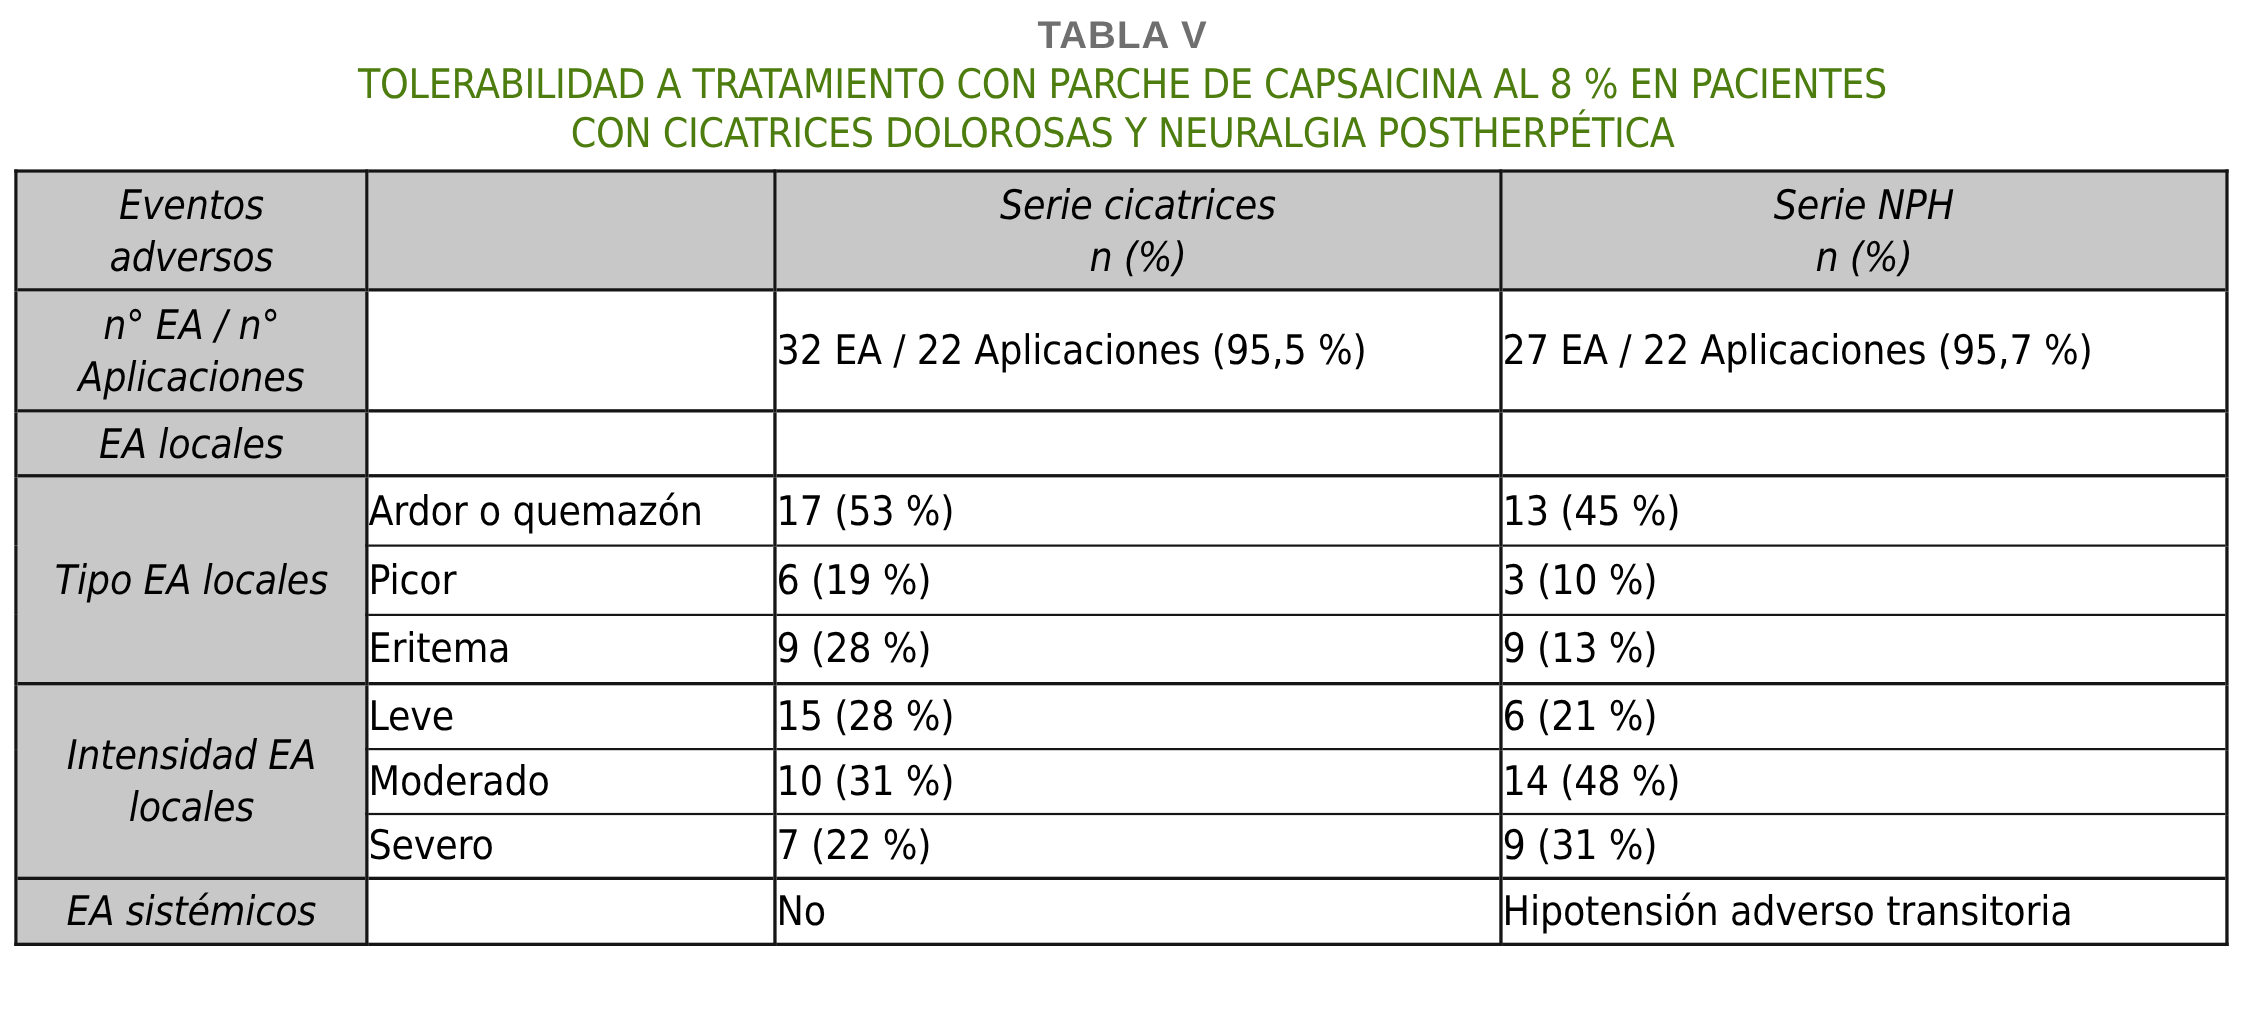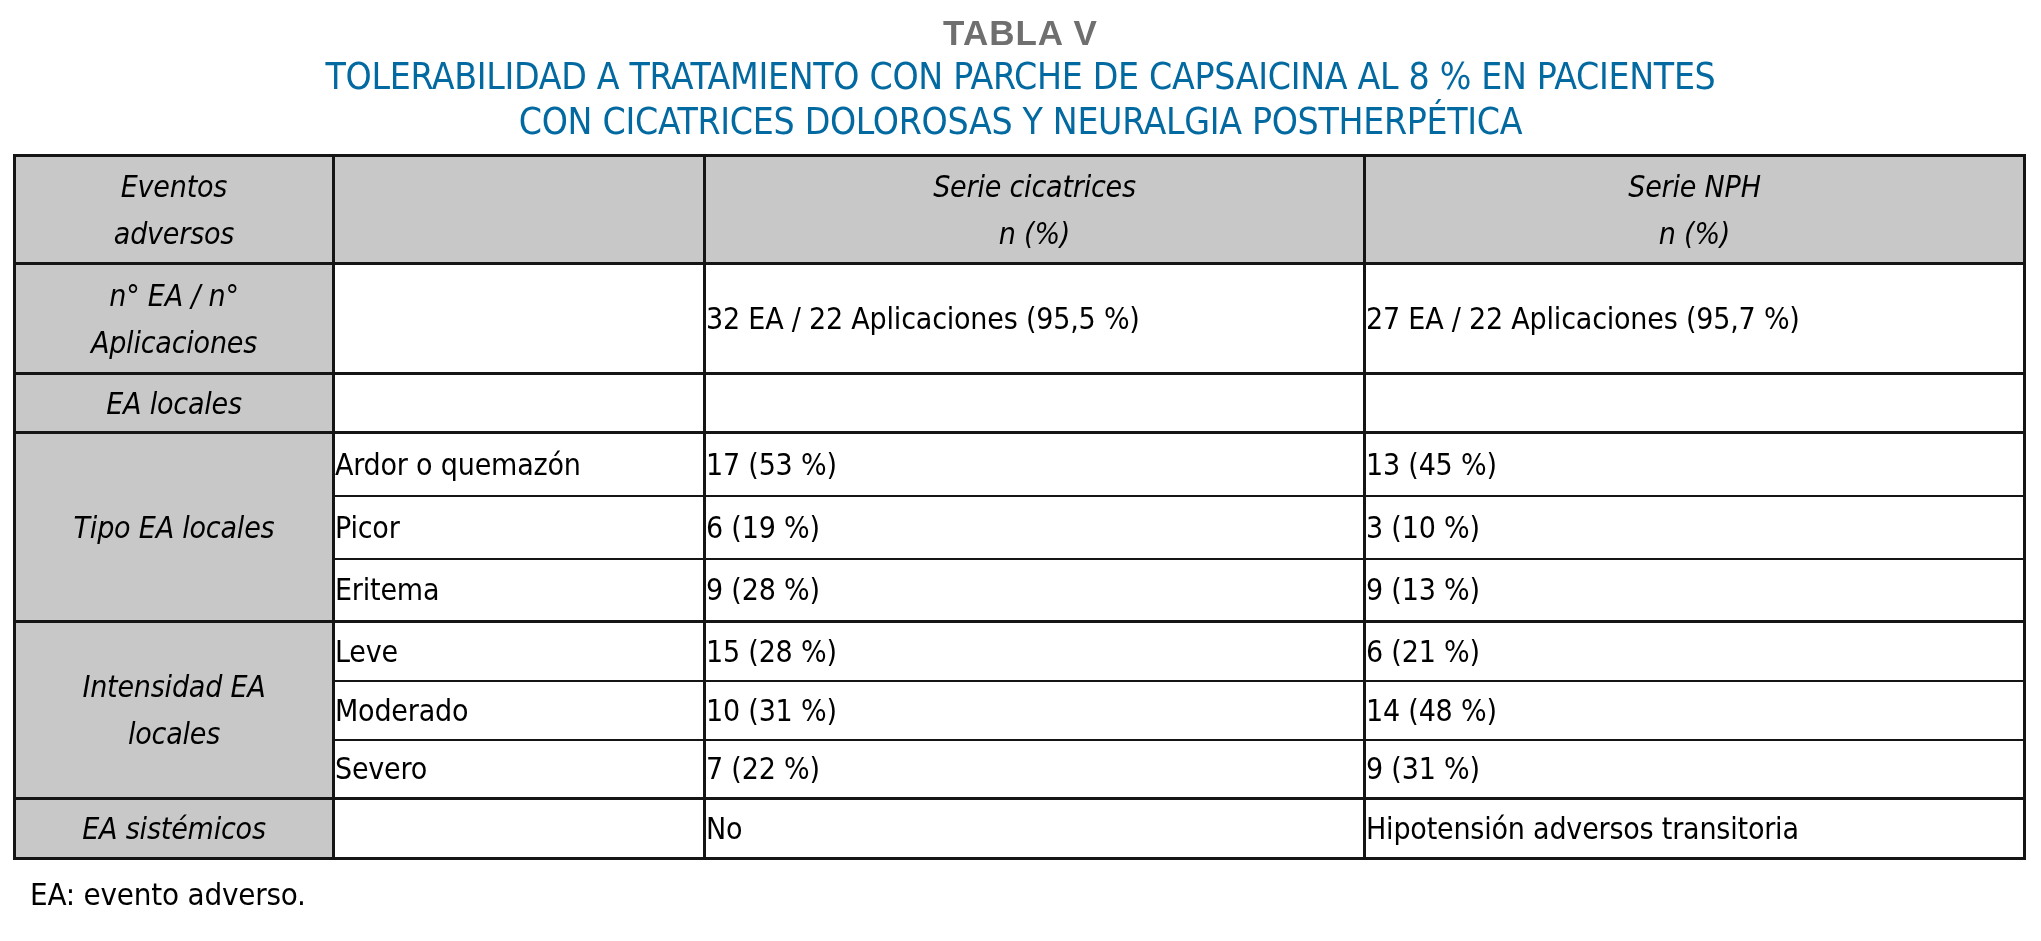--- a/index.html
+++ b/index.html
@@ -27,29 +27,29 @@
     font-size: 35px;
     line-height: 42px;
     color: #6f6f6f;
     letter-spacing: 1px;
   }
   .subtitle {
     text-align: center;
     font-size: 37px;
     line-height: 45px;
     letter-spacing: -0.3px;
-    color: #0369a1;
+    color: #4d7c0f;
   }
   table.main {
     margin-left: 13px;
     margin-top: 10px;
     width: 2010px;
     border-collapse: collapse;
     table-layout: fixed;
-    font-size: 30px;
+    font-size: 37px;
     letter-spacing: -0.2px;
   }
   col.c1 { width: 319px; }
   col.c2 { width: 371px; }
   col.c3 { width: 660px; }
   col.c4 { width: 660px; }
 
   table.main th, table.main td {
     border-left: 3px solid #151515;
     border-right: 3px solid #151515;
@@ -177,20 +177,19 @@
     <tr class="r-item-b">
       <td class="sub">Severo</td>
       <td class="val">7 (22 %)</td>
       <td class="val">9 (31 %)</td>
     </tr>
 
     <tr class="r-sist sec bottom">
       <td class="gray">EA sistémicos</td>
       <td class="sub"></td>
       <td class="val">No</td>
-      <td class="val">Hipotensión adversos transitoria</td>
+      <td class="val">Hipotensión adverso transitoria</td>
     </tr>
   </tbody>
     </table>
 
-  <div class="footnote">EA: evento adverso.</div>
 
 </div>
 
 </body></html>

